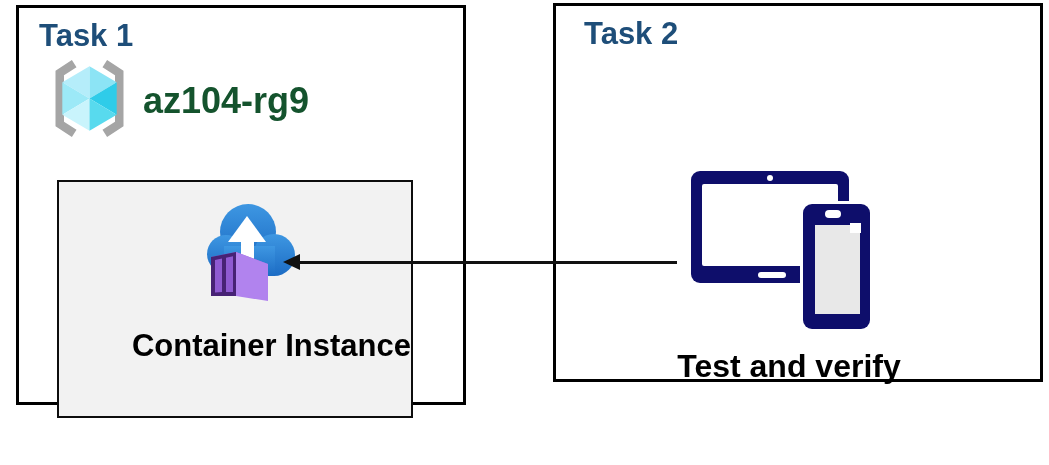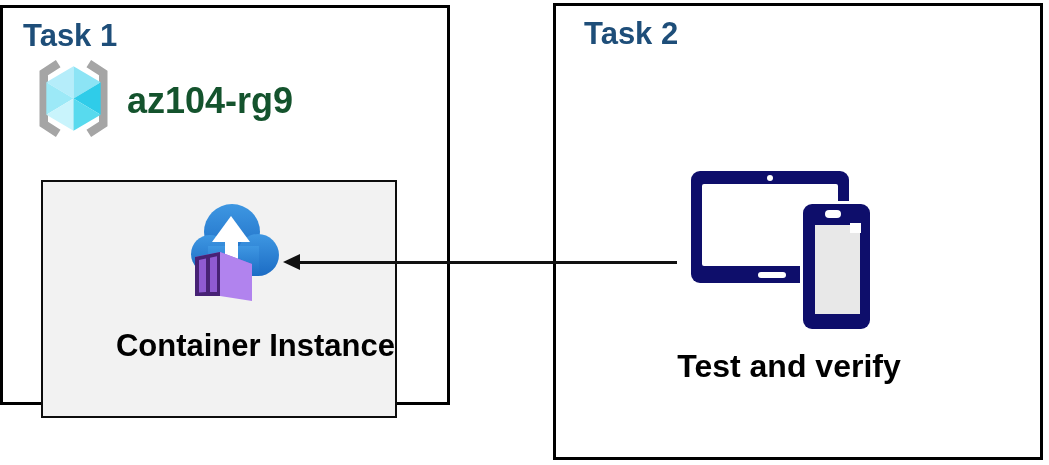--- a/index.html
+++ b/index.html
@@ -4,22 +4,22 @@
 <style>
   html,body{margin:0;padding:0;}
   body{
     width:1049px;height:465px;position:relative;background:#ffffff;
     font-family:"Liberation Sans", sans-serif;overflow:hidden;
   }
   .task-box{
     position:absolute;background:#ffffff;border:3px solid #000000;
     box-sizing:border-box;
   }
-  #task1-box{left:0;top:5px;width:450px;height:400px;}
-  #task2-box{left:553px;top:3px;width:490px;height:457px;}
+  #task1-box{left:16px;top:5px;width:450px;height:400px;}
+  #task2-box{left:553px;top:3px;width:490px;height:379px;}
   .task-title{
     position:absolute;left:20px;top:10px;
     font-size:31px;font-weight:bold;color:#1E4E79;letter-spacing:0;
   }
   #task2-box .task-title{left:28px;}
 
   
   .rg-row{position:absolute;left:28px;top:52px;width:380px;height:86px;}
   .rg-icon{position:absolute;left:0;top:0;}
   .rg-name{

